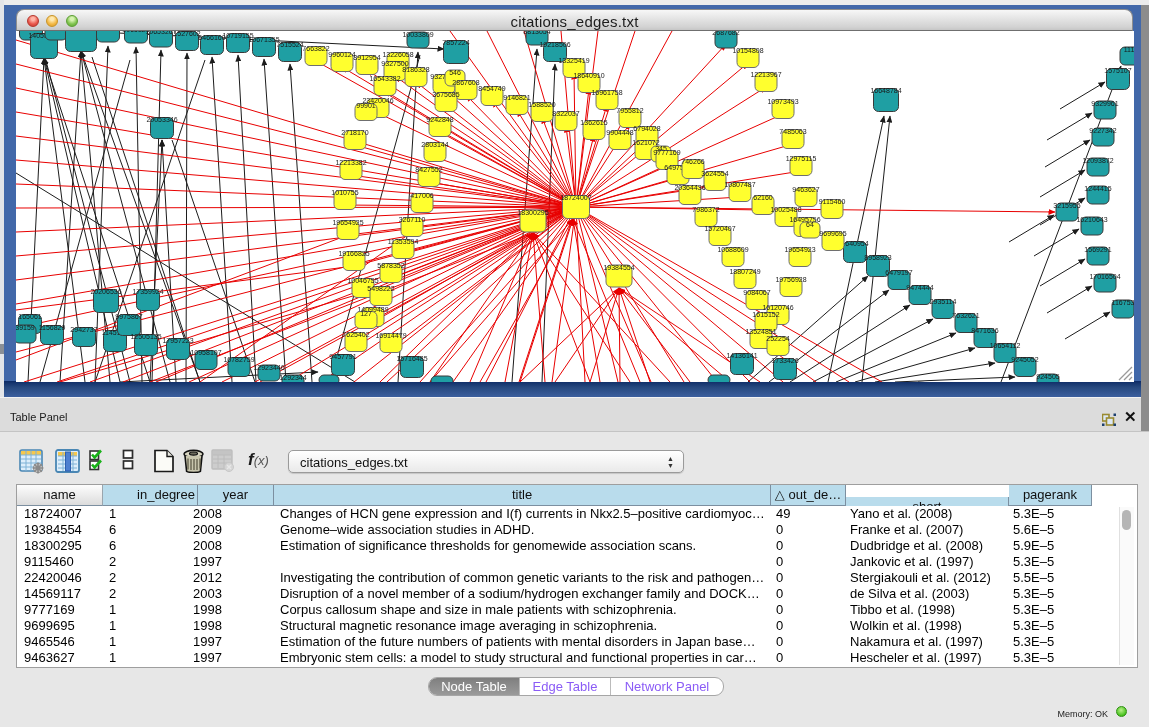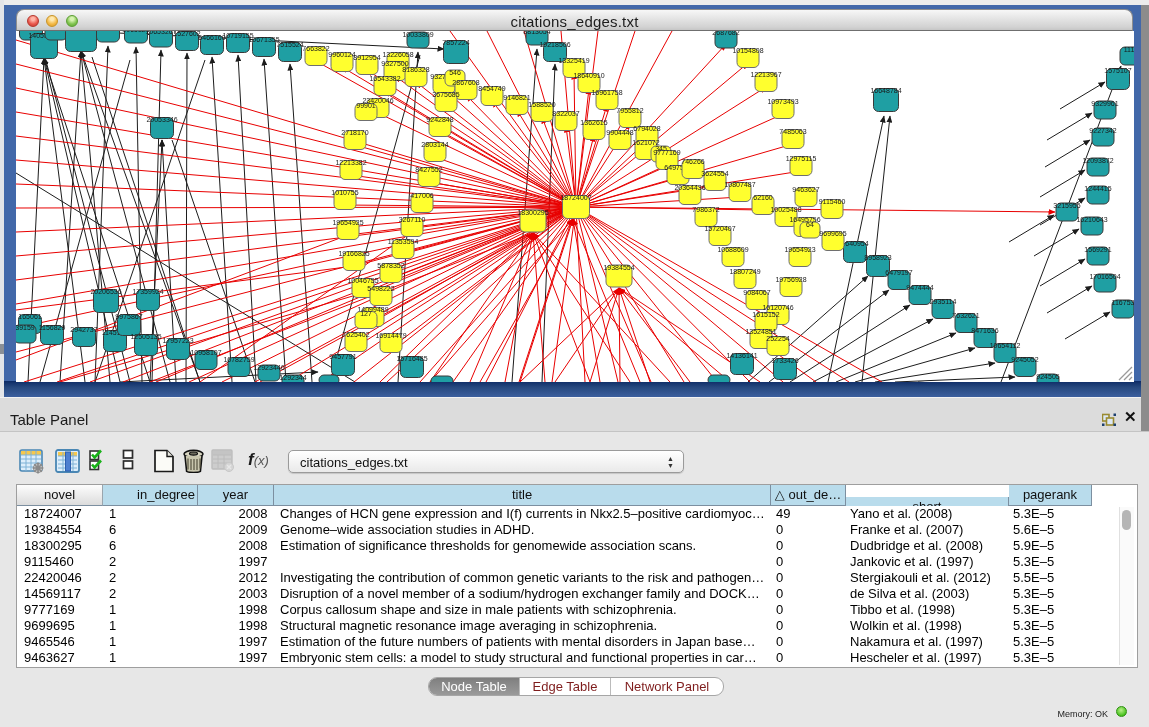--- a/index.html
+++ b/index.html
@@ -21,21 +21,21 @@
   font-size:15px; color:#1d1d1d; letter-spacing:0.2px; }
 .tl { position:absolute; top:5px; width:12px; height:12px; border-radius:50%; }
 #tlr { left:10px; background:radial-gradient(circle at 50% 30%, #ffb3a6 0 18%, #e8554a 60%, #c33a30); border:0.5px solid #b5352b;}
 #tly { left:29px; background:radial-gradient(circle at 50% 30%, #ffe9b0 0 18%, #f3b844 60%, #d99b2b); border:0.5px solid #c89428;}
 #tlg { left:49px; background:radial-gradient(circle at 50% 30%, #d6f3b0 0 18%, #7fc34e 60%, #5ea832); border:0.5px solid #5c9e33;}
 #canvas { position:absolute; left:16px; top:31px; width:1118px; height:351px; background:#ffffff; overflow:hidden; }
 
 #panel { position:absolute; left:0; top:397px; width:1149px; height:330px; background:#e7e7e7; }
 #panelbar { position:absolute; left:0; top:0px; width:1149px; height:35px; background:#dcdcdc;
   border-top:1px solid #f2f2f2; border-bottom:1px solid #c4c4c4; }
-#pbtitle { position:absolute; left:10px; top:13px; font-size:15px; color:#1b1b1b; }
+#pbtitle { position:absolute; left:10px; top:13px; font-size:11px; color:#1b1b1b; }
 #floaticon { position:absolute; left:1102px; top:15px; width:14px; height:13px; }
 #closex { position:absolute; left:1124px; top:10px; font-size:15px; font-weight:bold; color:#111; }
 
 .ticon { position:absolute; top:52px; }
 #dropdown { position:absolute; left:288px; top:53px; width:396px; height:23px; border:1px solid #9a9a9a;
   border-radius:5px; background:linear-gradient(#ffffff,#f2f2f2 60%,#e9e9e9); box-shadow:0 1px 1px rgba(0,0,0,0.15);}
 #dropdown span { position:absolute; left:11px; top:4px; font-size:13px; color:#111; }
 #spin { position:absolute; right:9px; top:4px; font-size:7px; color:#333; line-height:7px; text-align:center; }
 
 #tbl { position:absolute; left:16px; top:87px; width:1122px; height:184px; background:#ffffff;
@@ -49,32 +49,32 @@
 #th3 { left:257px; width:497px; }
 #th4 { left:754px; width:75px; }
 #th5 { left:829px; width:163px;margin-top:12px; }
 #th6 { left:992px; width:83px; }
 #tbody { position:absolute; left:0; top:21px; width:1120px; height:161px; background:#fff; overflow:hidden;
   font-size:13px; color:#000; }
 .tr { position:relative; height:16px; line-height:16px; white-space:nowrap; }
 .tr div { position:absolute; top:0; overflow:hidden; }
 .c0 { left:7px;   width:80px; }
 .c1 { left:92px;  width:88px; }
-.c2 { left:201px; width:70px;text-align:center; }
+.c2 { left:176px; width:70px; }
 .c3 { left:263px; width:490px; }
 .c4 { left:759px; width:70px; }
 .c5 { left:833px; width:160px; }
 .c6 { left:996px; width:80px; }
 #vscroll { position:absolute; right:3px; top:22px; width:15px; height:158px; background:#fafafa;
   border-left:1px solid #e0e0e0; }
 #vthumb { position:absolute; left:2px; top:3px; width:9px; height:20px; background:#b5b5b5; border-radius:5px; }
 
 #tabs { position:absolute; left:428px; top:280px; height:19px; display:flex; border:1px solid #a6a6a6;
   border-radius:9px; overflow:hidden; background:#fff; }
-.tab { font-size:13px; color:#7f1d1d; line-height:18px; text-align:center; border-right:1px solid #bbb; box-sizing:border-box; }
+.tab { font-size:13px; color:#8b5cf6; line-height:18px; text-align:center; border-right:1px solid #bbb; box-sizing:border-box; }
 .tab.sel { background:linear-gradient(#7f7f7f,#9a9a9a); color:#fff; }
 #memline { position:absolute; right:41px; top:312px; font-size:9px; color:#222; }
 #memdot { position:absolute; right:22px; top:309px; width:11px; height:11px; border-radius:50%;
   background:radial-gradient(circle at 45% 35%, #b9f08a, #49c21f 70%, #2f9a10); border:1px solid #2f8f12; }
 svg text { user-select:none; }
 </style></head>
 <body>
 <div id="root">
   <div id="topstrip"></div>
   <div id="bluebg"></div>
@@ -604,21 +604,21 @@
       <circle cx="18" cy="18" r="4.5" fill="#c7c7c7" stroke="#adadad"></circle>
       <path d="M16 16l4 4M20 16l-4 4" stroke="#e8e8e8" stroke-width="1.4"></path>
     </svg>
     <div class="ticon" style="left:248px; top:53px; font-size:17px; color:#1a1a1a;"><i><b>f</b></i><i style="color:#555; font-size:13px;">(x)</i></div>
     <div id="dropdown">
         <span>citations_edges.txt</span>
       <div id="spin">▲<br>▼</div>
     </div>
     <div id="tbl">
       <div id="thead">
-        <div class="th" id="th0">novel</div>
+        <div class="th" id="th0">name</div>
         <div class="th" id="th1">in_degree</div>
         <div class="th" id="th2">year</div>
         <div class="th" id="th3">title</div>
         <div class="th" id="th4">△ out_de…</div>
         <div class="th" id="th5">short</div>
         <div class="th" id="th6">pagerank</div>
       </div>
       <div id="tbody">
 <div class="tr">
             <div class="c0">18724007</div>

